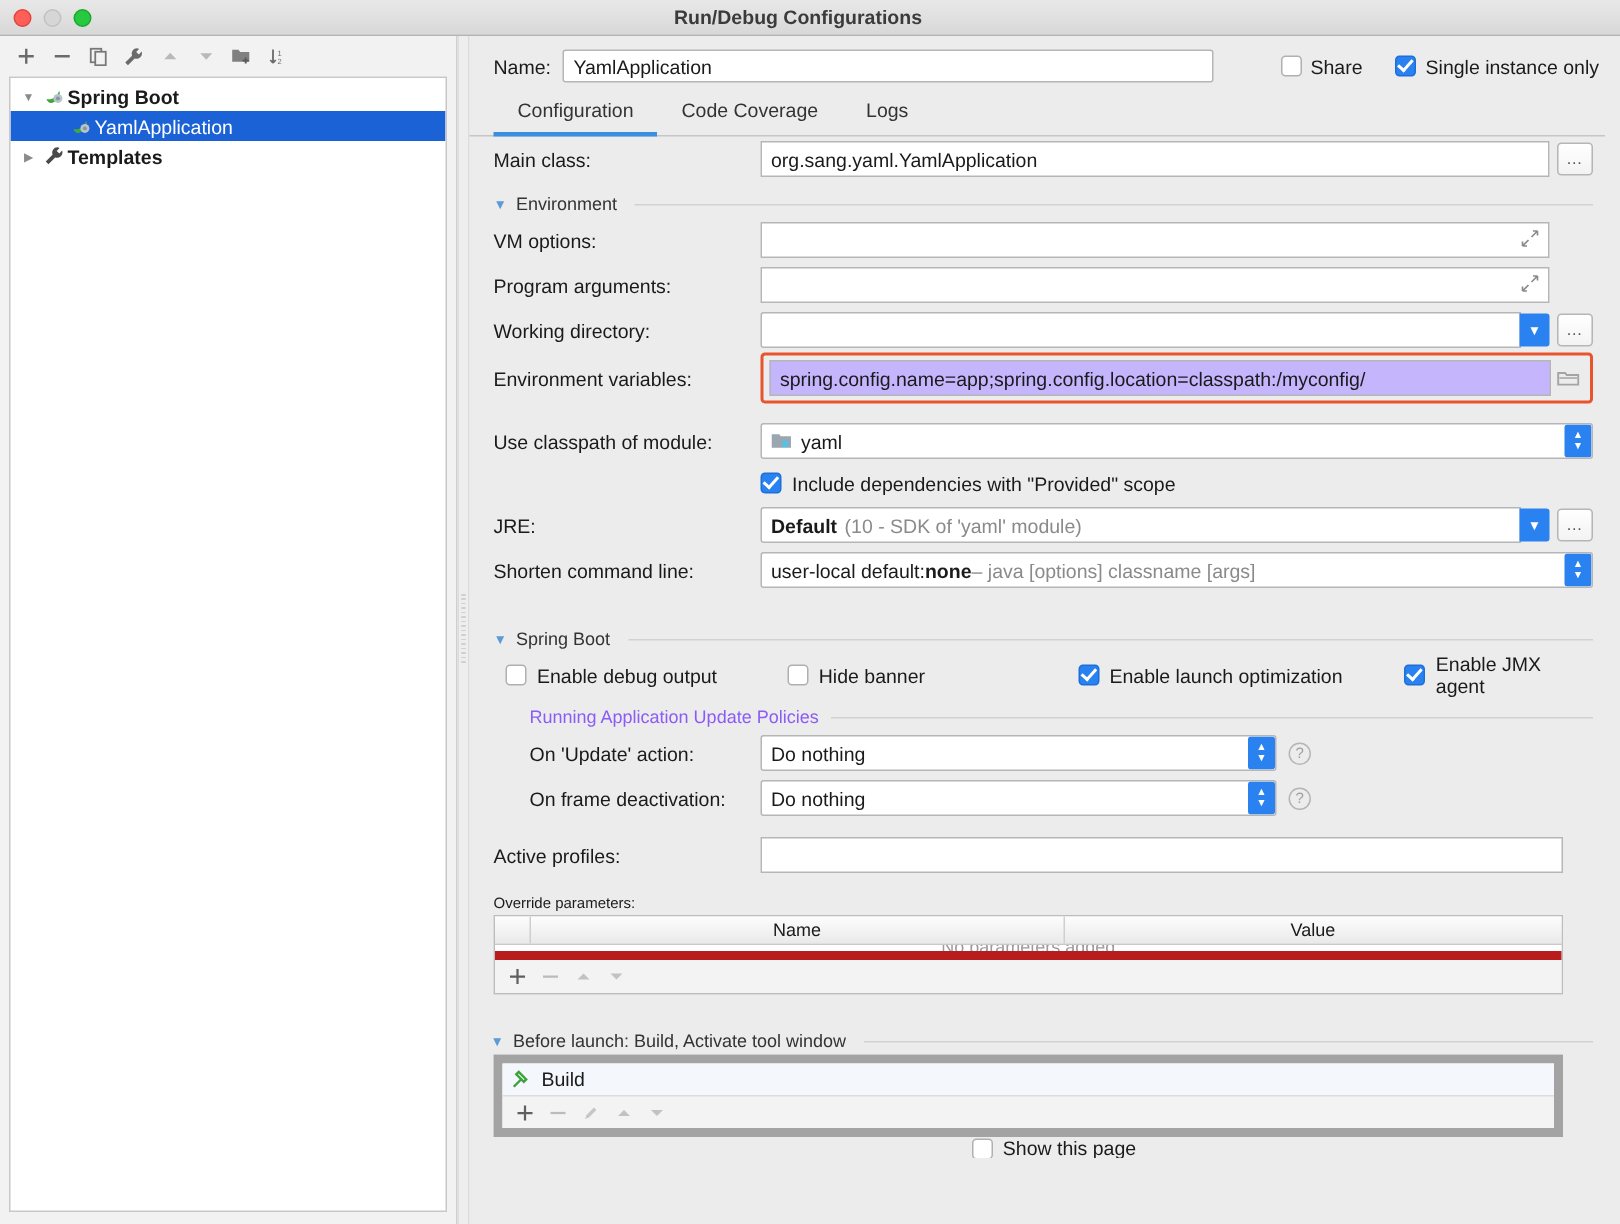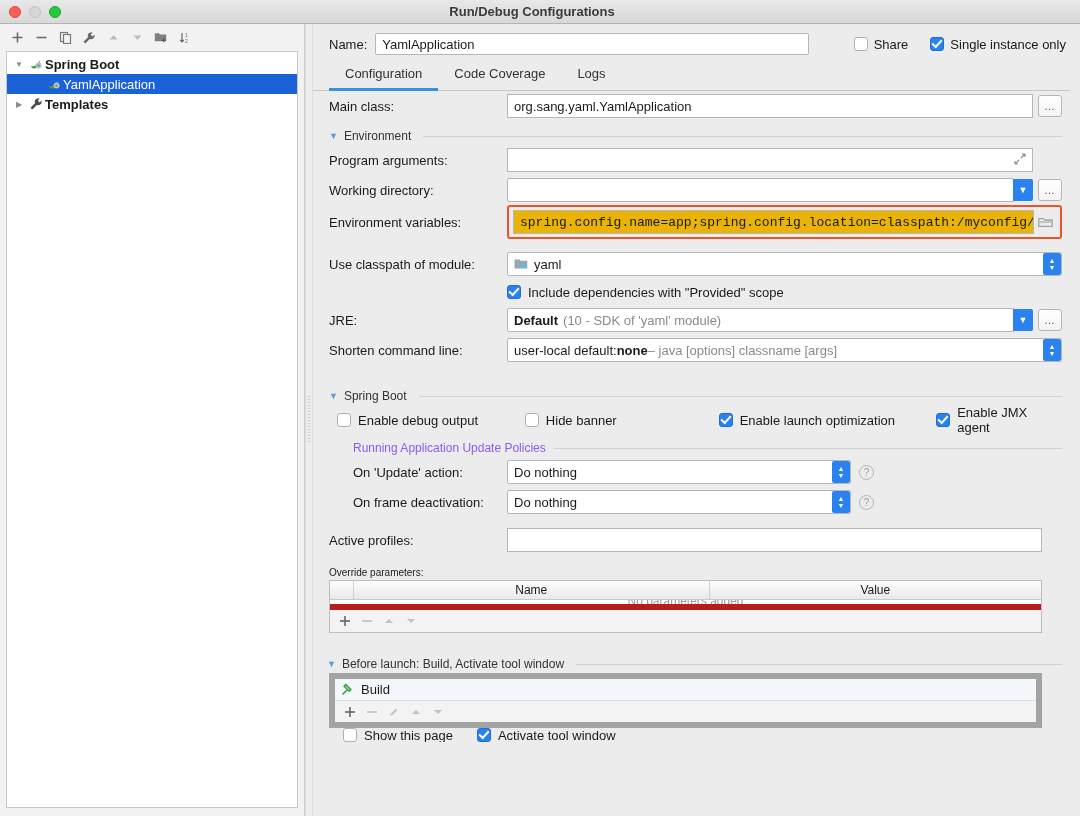--- a/index.html
+++ b/index.html
@@ -183,21 +183,21 @@
     height: 24px;
     background: #fff;
     border: 1px solid #b6b6b6;
     border-radius: 0;
     display: flex; align-items: center;
     padding: 0 6px;
     font-size: 13px;
     min-width: 0;
     overflow: hidden; white-space: nowrap;
   }
-  .field.grey { background: #eab308; font-family: Liberation Mono, monospace; }
+  .field.grey { background: #c4b5fd; }
   .expand-ico { margin-left: auto; color: #8a8a8a; flex: none; padding-left: 4px; }
   .dots-btn {
     width: 24px; height: 22px; margin-left: 5px; flex: none;
     border: 1px solid #b6b6b6; border-radius: 3px;
     background: linear-gradient(#fff,#f3f3f3);
     display: flex; align-items: center; justify-content: center;
     color: #555; font-size: 11px; letter-spacing: 1px;
   }
   .drop-btn {
     width: 20px; height: 22px; flex: none;
@@ -295,21 +295,21 @@
     padding-left: 6px; font-size: 13px;
     background: #f4f7fb;
   }
   .bl-foot {
     height: 22px; display: flex; align-items: center; gap: 6px;
     padding-left: 7px; background: #f3f3f3;
     color: #6f6f6f; border-top: 1px solid #ddd;
   }
   .bottom-strip {
     height: 14px; display: flex; align-items: center; gap: 8px;
-    padding-left: 14px; overflow: hidden;
+    padding-left: 14px; overflow: hidden; flex-direction: column;
   }
 </style>
 </head>
 <body>
 
 <div class="window">
 
   <div class="titlebar">
     <div class="traffic">
       <div class="light red"></div>
@@ -438,20 +438,31 @@
           <div class="field">org.sang.yaml.YamlApplication</div>
           <div class="dots-btn">…</div>
         </div>
 
         <div class="section-title">
           <span class="tri">▼</span>
           <span>Environment</span>
           <span class="rule"></span>
         </div>
 
+        <div class="row">
+          <span class="flabel">VM options:</span>
+          <div class="field" style="margin-right:29px">
+            <span></span>
+            <span class="expand-ico">
+              <svg width="12" height="12" viewBox="0 0 12 12">
+                  <path d="M11 1 7 5M11 1H8M11 1v3M1 11l4-4M1 11h3M1 11V8" stroke="#8a8a8a" stroke-width="1.1" fill="none"></path>
+                </svg>
+            </span>
+          </div>
+        </div>
 
         <div class="row">
           <span class="flabel">Program arguments:</span>
           <div class="field" style="margin-right:29px">
             <span></span>
             <span class="expand-ico">
               <svg width="12" height="12" viewBox="0 0 12 12">
                   <path d="M11 1 7 5M11 1H8M11 1v3M1 11l4-4M1 11h3M1 11V8" stroke="#8a8a8a" stroke-width="1.1" fill="none"></path>
                 </svg>
             </span>

